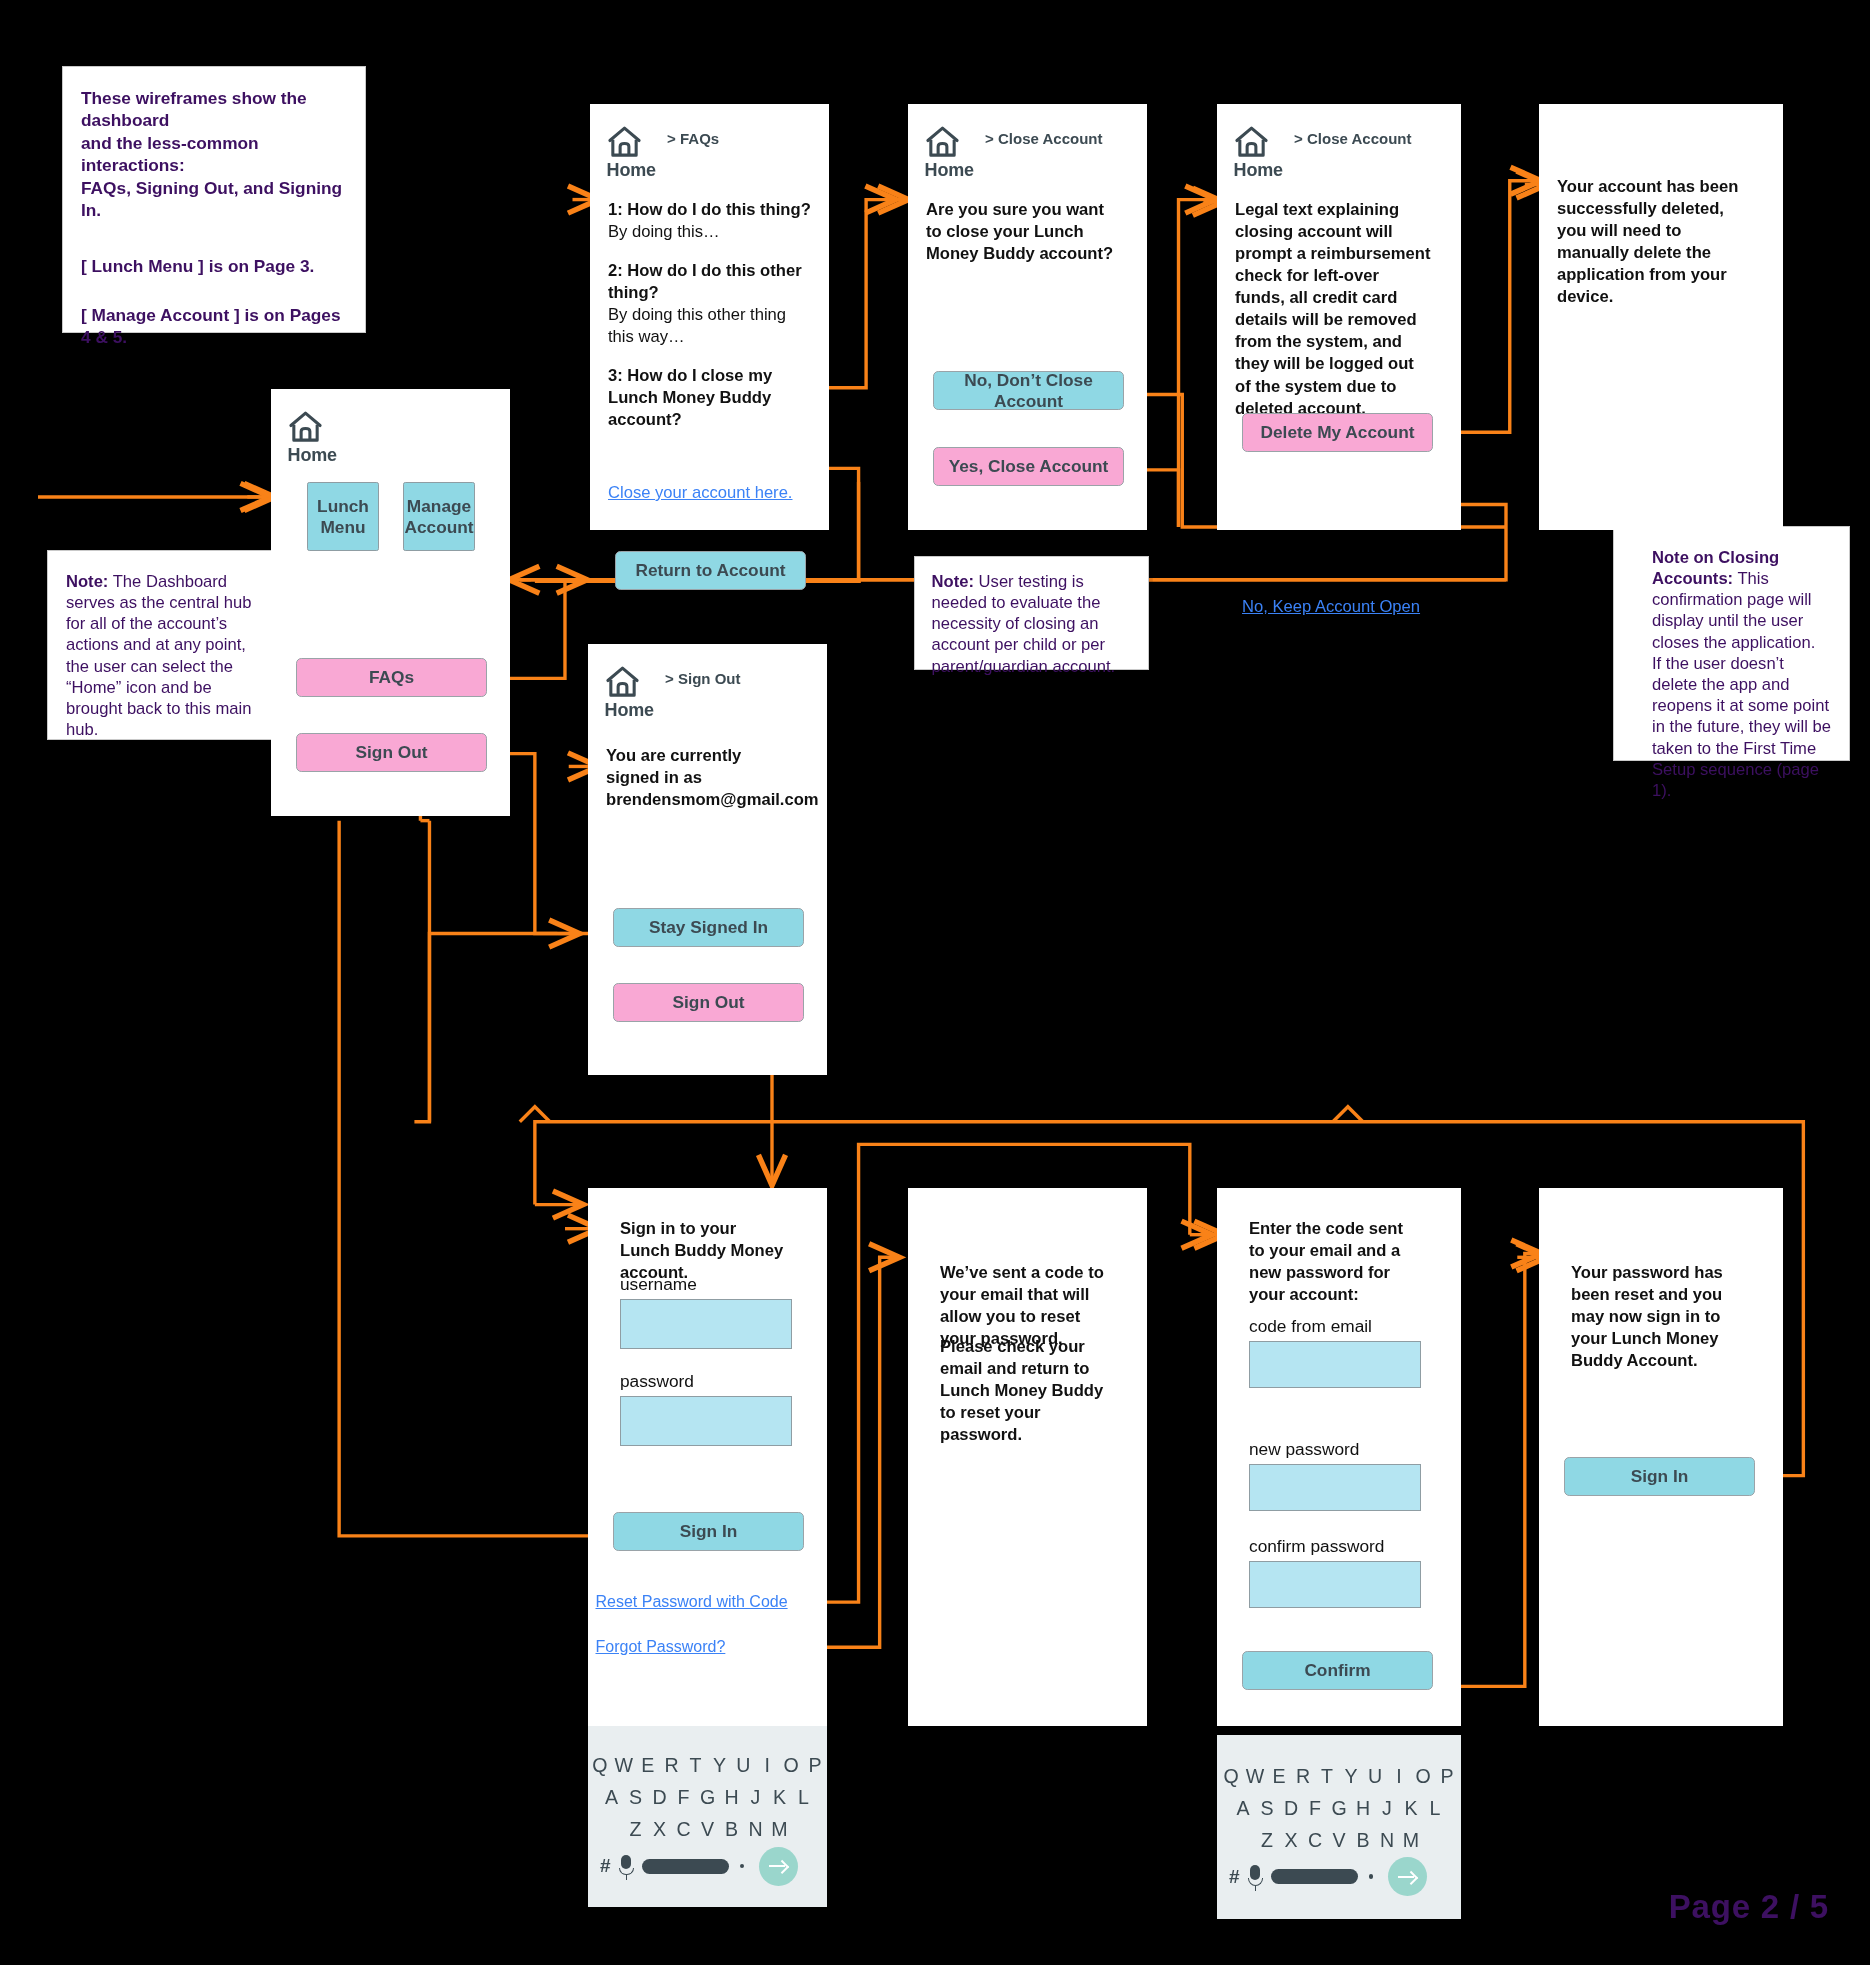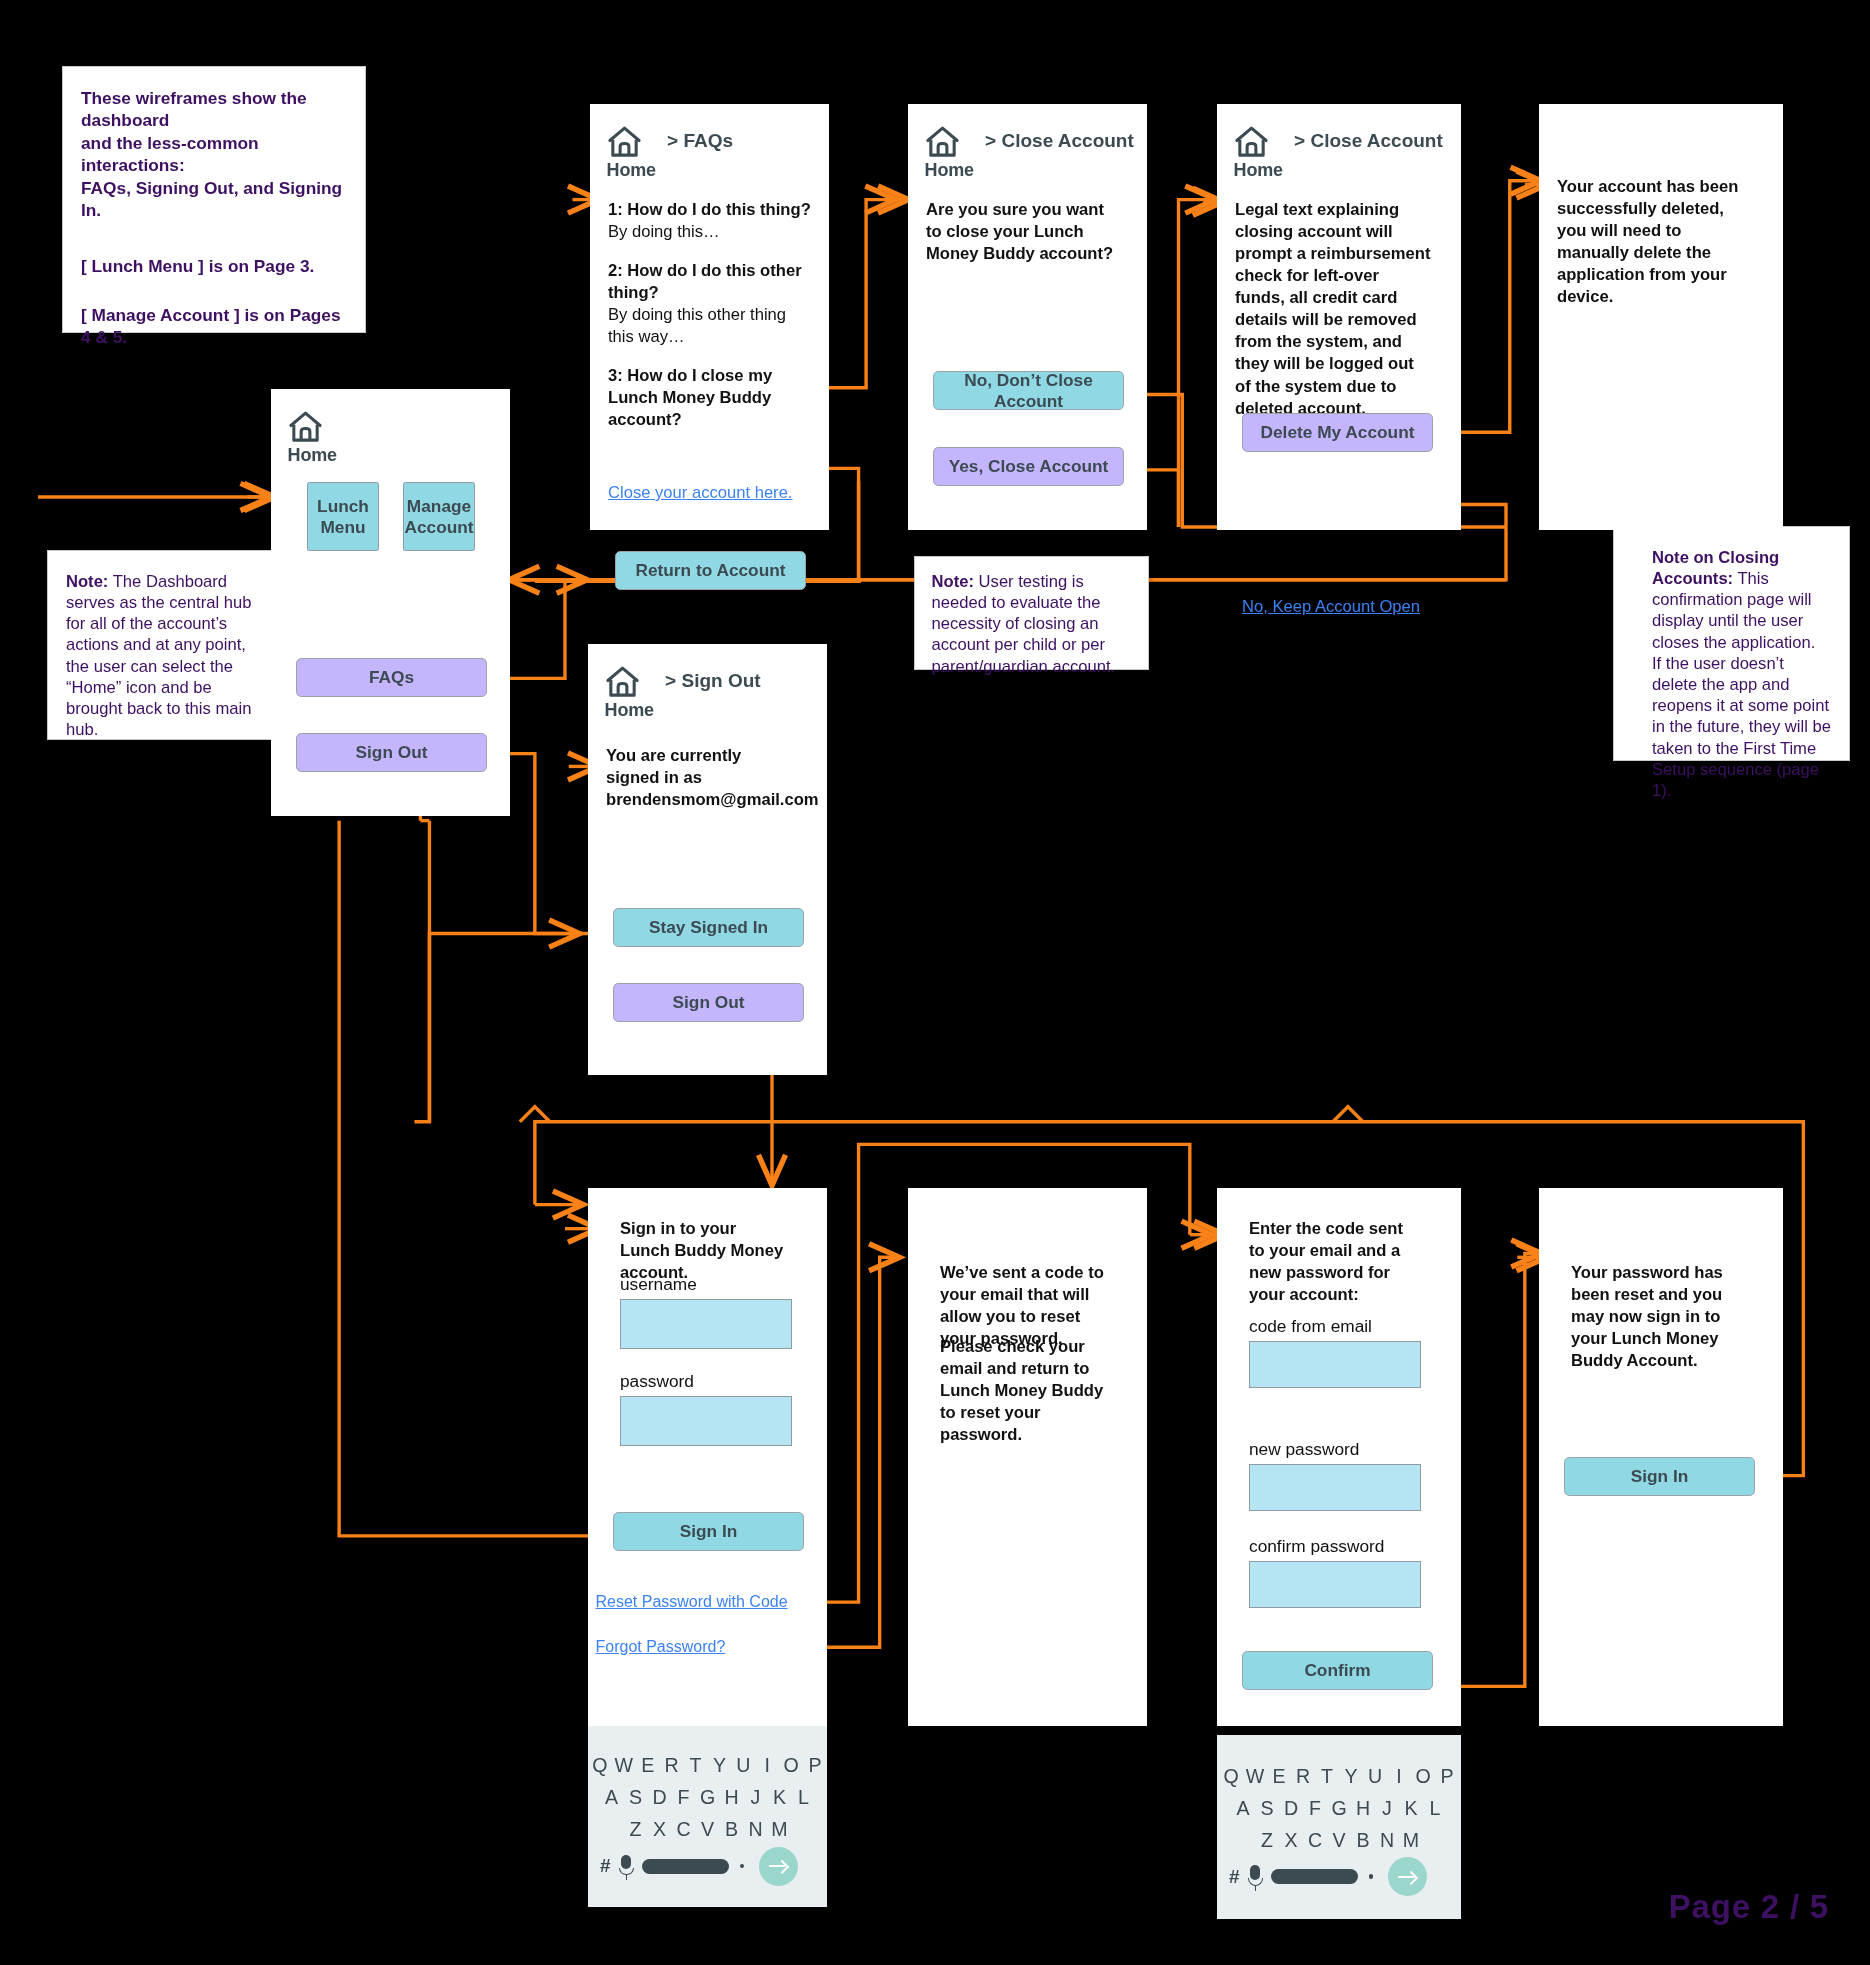--- a/index.html
+++ b/index.html
@@ -47,21 +47,21 @@
   .home-ico {
     width: 35px; height: 42px;
     display: block;
   }
   .home-block { width: 50px; text-align: left; }
   .home-label {
     font-size: 18px; font-weight: bold; color: #3c4a52;
     letter-spacing: -0.2px; margin-top: -3px; display:block;
   }
   .crumb {
-    font-size: 19px; font-weight: bold; color: #3c4a52;
+    font-size: 15px; font-weight: bold; color: #3c4a52;
     margin-left: 10.5px; margin-top: 9px; white-space: nowrap;
   }
 
   .body-txt {
     position: absolute;
     font-weight: bold;
     font-size: 16.6px;
     line-height: 1.33;
     color: #111111;
   }
@@ -81,21 +81,21 @@
   
   .btn {
     position: absolute;
     display: flex; align-items: center; justify-content: center;
     font-weight: bold; font-size: 17.3px; color: #3c4a52;
     border: 0.8px solid #9aa3a8;
     border-radius: 5.3px;
     text-align: center;
   }
   .btn.dark  { background: #8fd8e4; }
-  .btn.light { background: #c4b5fd; }
+  .btn.light { background: #f9a8d4; }
   .btn.sq { border-radius: 2.3px; border-color:#8f9da3; line-height:1.18; }
 
   
   .field-label {
     position: absolute;
     font-size: 17.3px; color: #111111;
   }
   .field-box {
     position: absolute;
     background: #b5e5f2;

